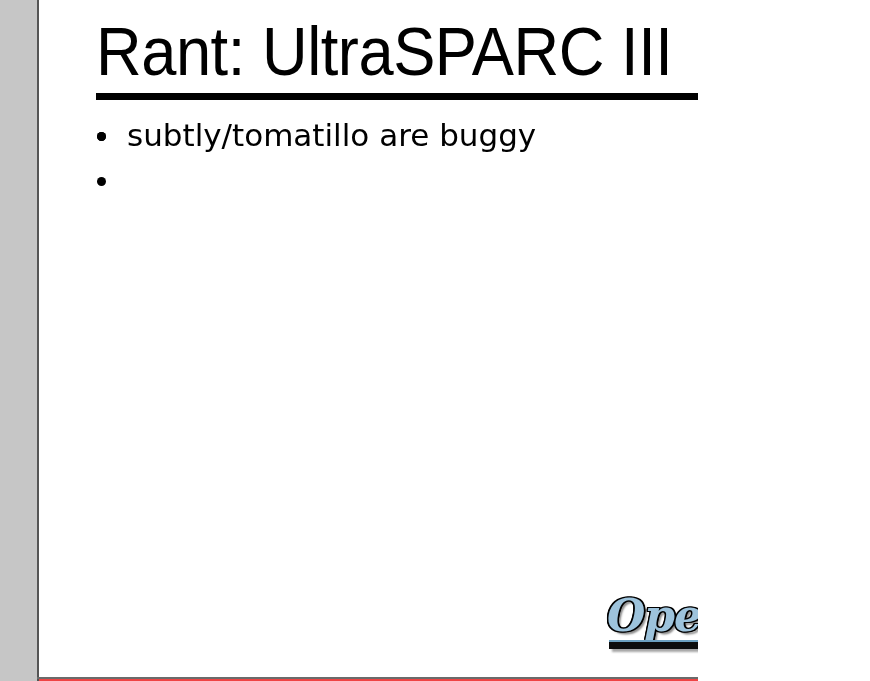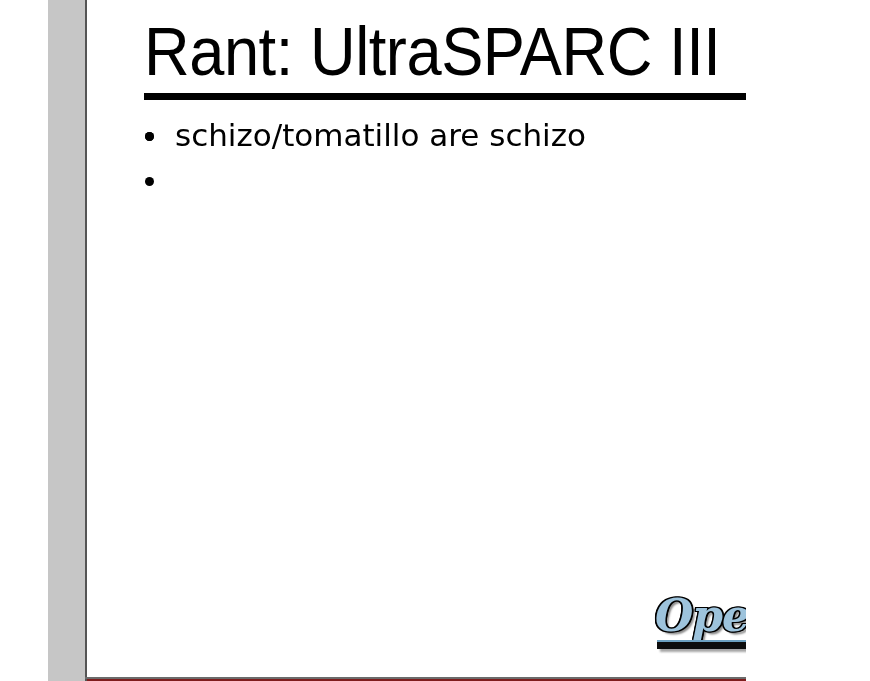--- a/index.html
+++ b/index.html
@@ -8,22 +8,21 @@
     background: #ffffff;
   }
   body {
     font-family: "DejaVu Sans", sans-serif;
   }
   #slide-root {
     position: relative;
     width: 698px;
     height: 681px;
     overflow: hidden;
-    background: #7f1d1d;
-    margin-left: 48px;
+    background: #ef4444;
   }
   
   #left-rail {
     position: absolute;
     left: 0;
     top: 0;
     width: 37px;
     height: 681px;
     background: #c6c6c6;
   }
@@ -184,21 +183,21 @@
     <div id="slide-title">Rant: UltraSPARC III</div>
 
     <div id="title-rule"></div>
 
     <ul id="bullet-list">
       <li>
         <span class="bullet-dot"></span>
       </li>
       <li>
         <span class="bullet-dot"></span>
-        <span>schizo/tomatillo are schizo</span>
+        <span>subtly/tomatillo are buggy</span>
       </li>
       <li>
         <span class="bullet-dot"></span>
       </li>
     </ul>
 
     <div id="openbsd-logo">
 
       <div id="logo-wordmark">
         <span id="logo-word-open">Open</span>

